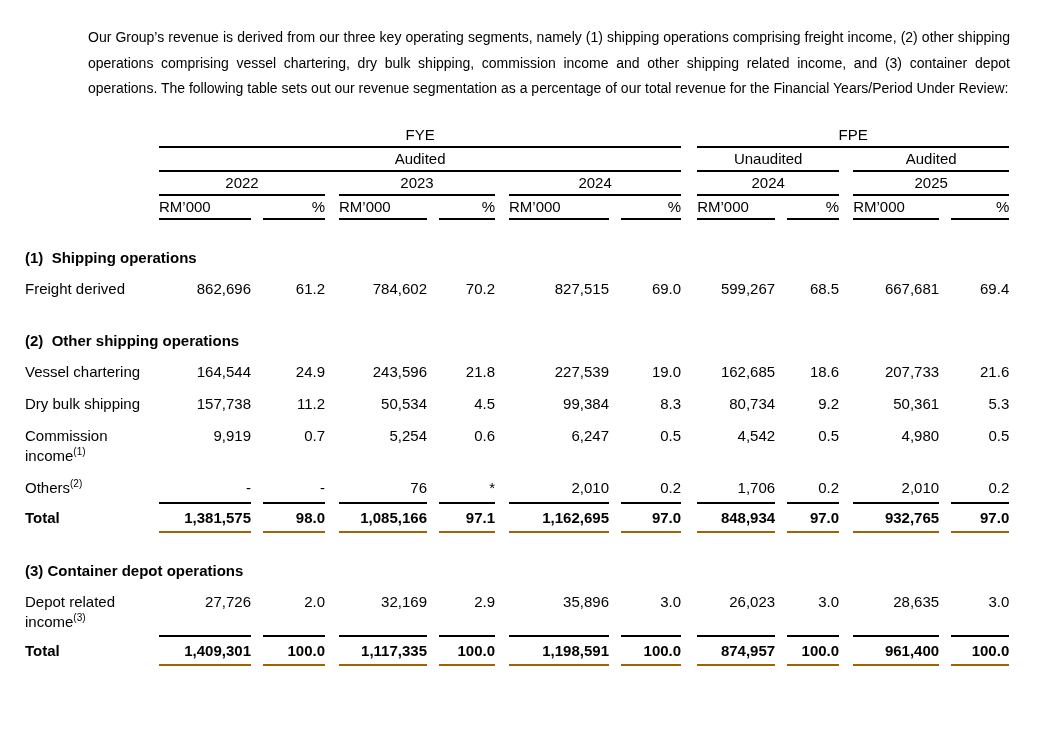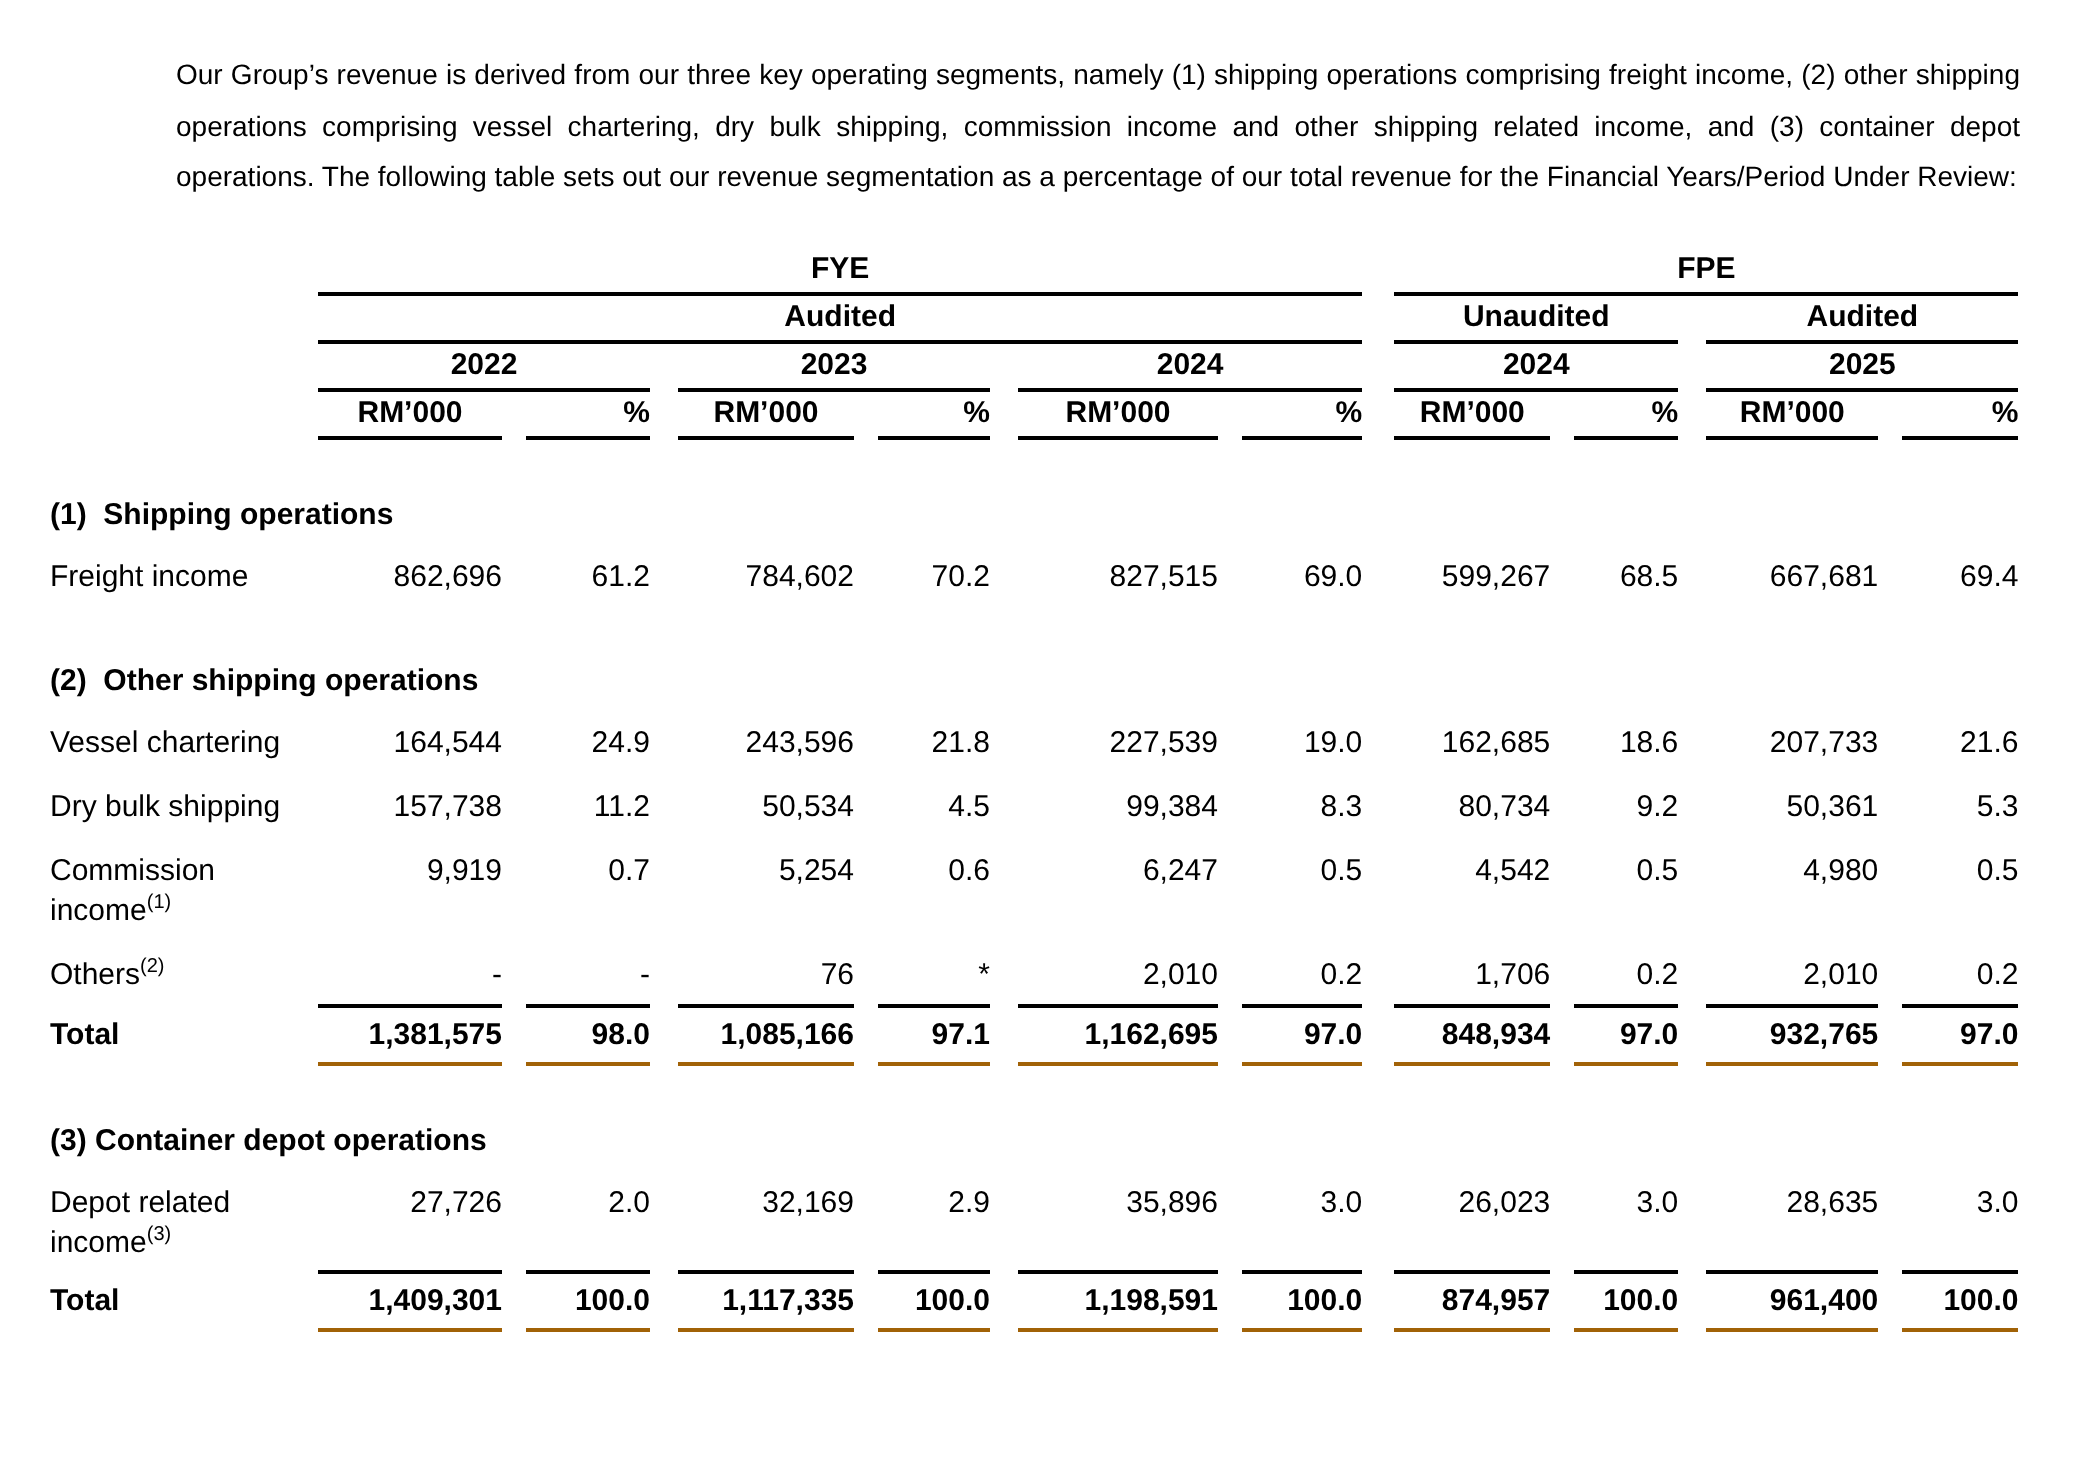--- a/index.html
+++ b/index.html
@@ -28,22 +28,22 @@
     border-collapse: collapse;
     table-layout: fixed;
     width: 984px;
     margin-top: 22px;
     font-size: 15px;
   }
   th, td { padding: 0; font-weight: normal; vertical-align: bottom; }
 
   .line { border-bottom: 2px solid #000; }
 
-  .hrow th { font-weight: bold; text-align: center; padding: 2px 0 3px; }
-  .hrow .rm-h  { text-align: center; }
+  .hrow th { font-weight: normal; text-align: center; padding: 2px 0 3px; }
+  .hrow .rm-h  { text-align: left; }
   .hrow .pct-h { text-align: right; }
 
   tr.section td {
     font-weight: bold;
     padding: 29px 0 5px;
     margin-top: 48px;
   }
 
   tr.data td { vertical-align: top; line-height: 20px; }
   tr.data .lab { padding: 8px 0 4px; }
@@ -141,21 +141,21 @@
         <th class="line rm-h">RM’000</th>
         <td></td>
         <th class="line pct-h">%</th>
       </tr>
     </thead>
     <tbody>
         <tr class="section">
           <td colspan="21">(1)&nbsp;&nbsp;Shipping operations</td>
         </tr>
         <tr class="data">
-          <td colspan="2" class="lab"><span>Freight income</span></td>
+          <td colspan="2" class="lab"><span>Freight derived</span></td>
           <td class="num rm">862,696</td>
           <td></td>
           <td class="num pct">61.2</td>
           <td></td>
           <td class="num rm">784,602</td>
           <td></td>
           <td class="num pct">70.2</td>
           <td></td>
           <td class="num rm">827,515</td>
           <td></td>

